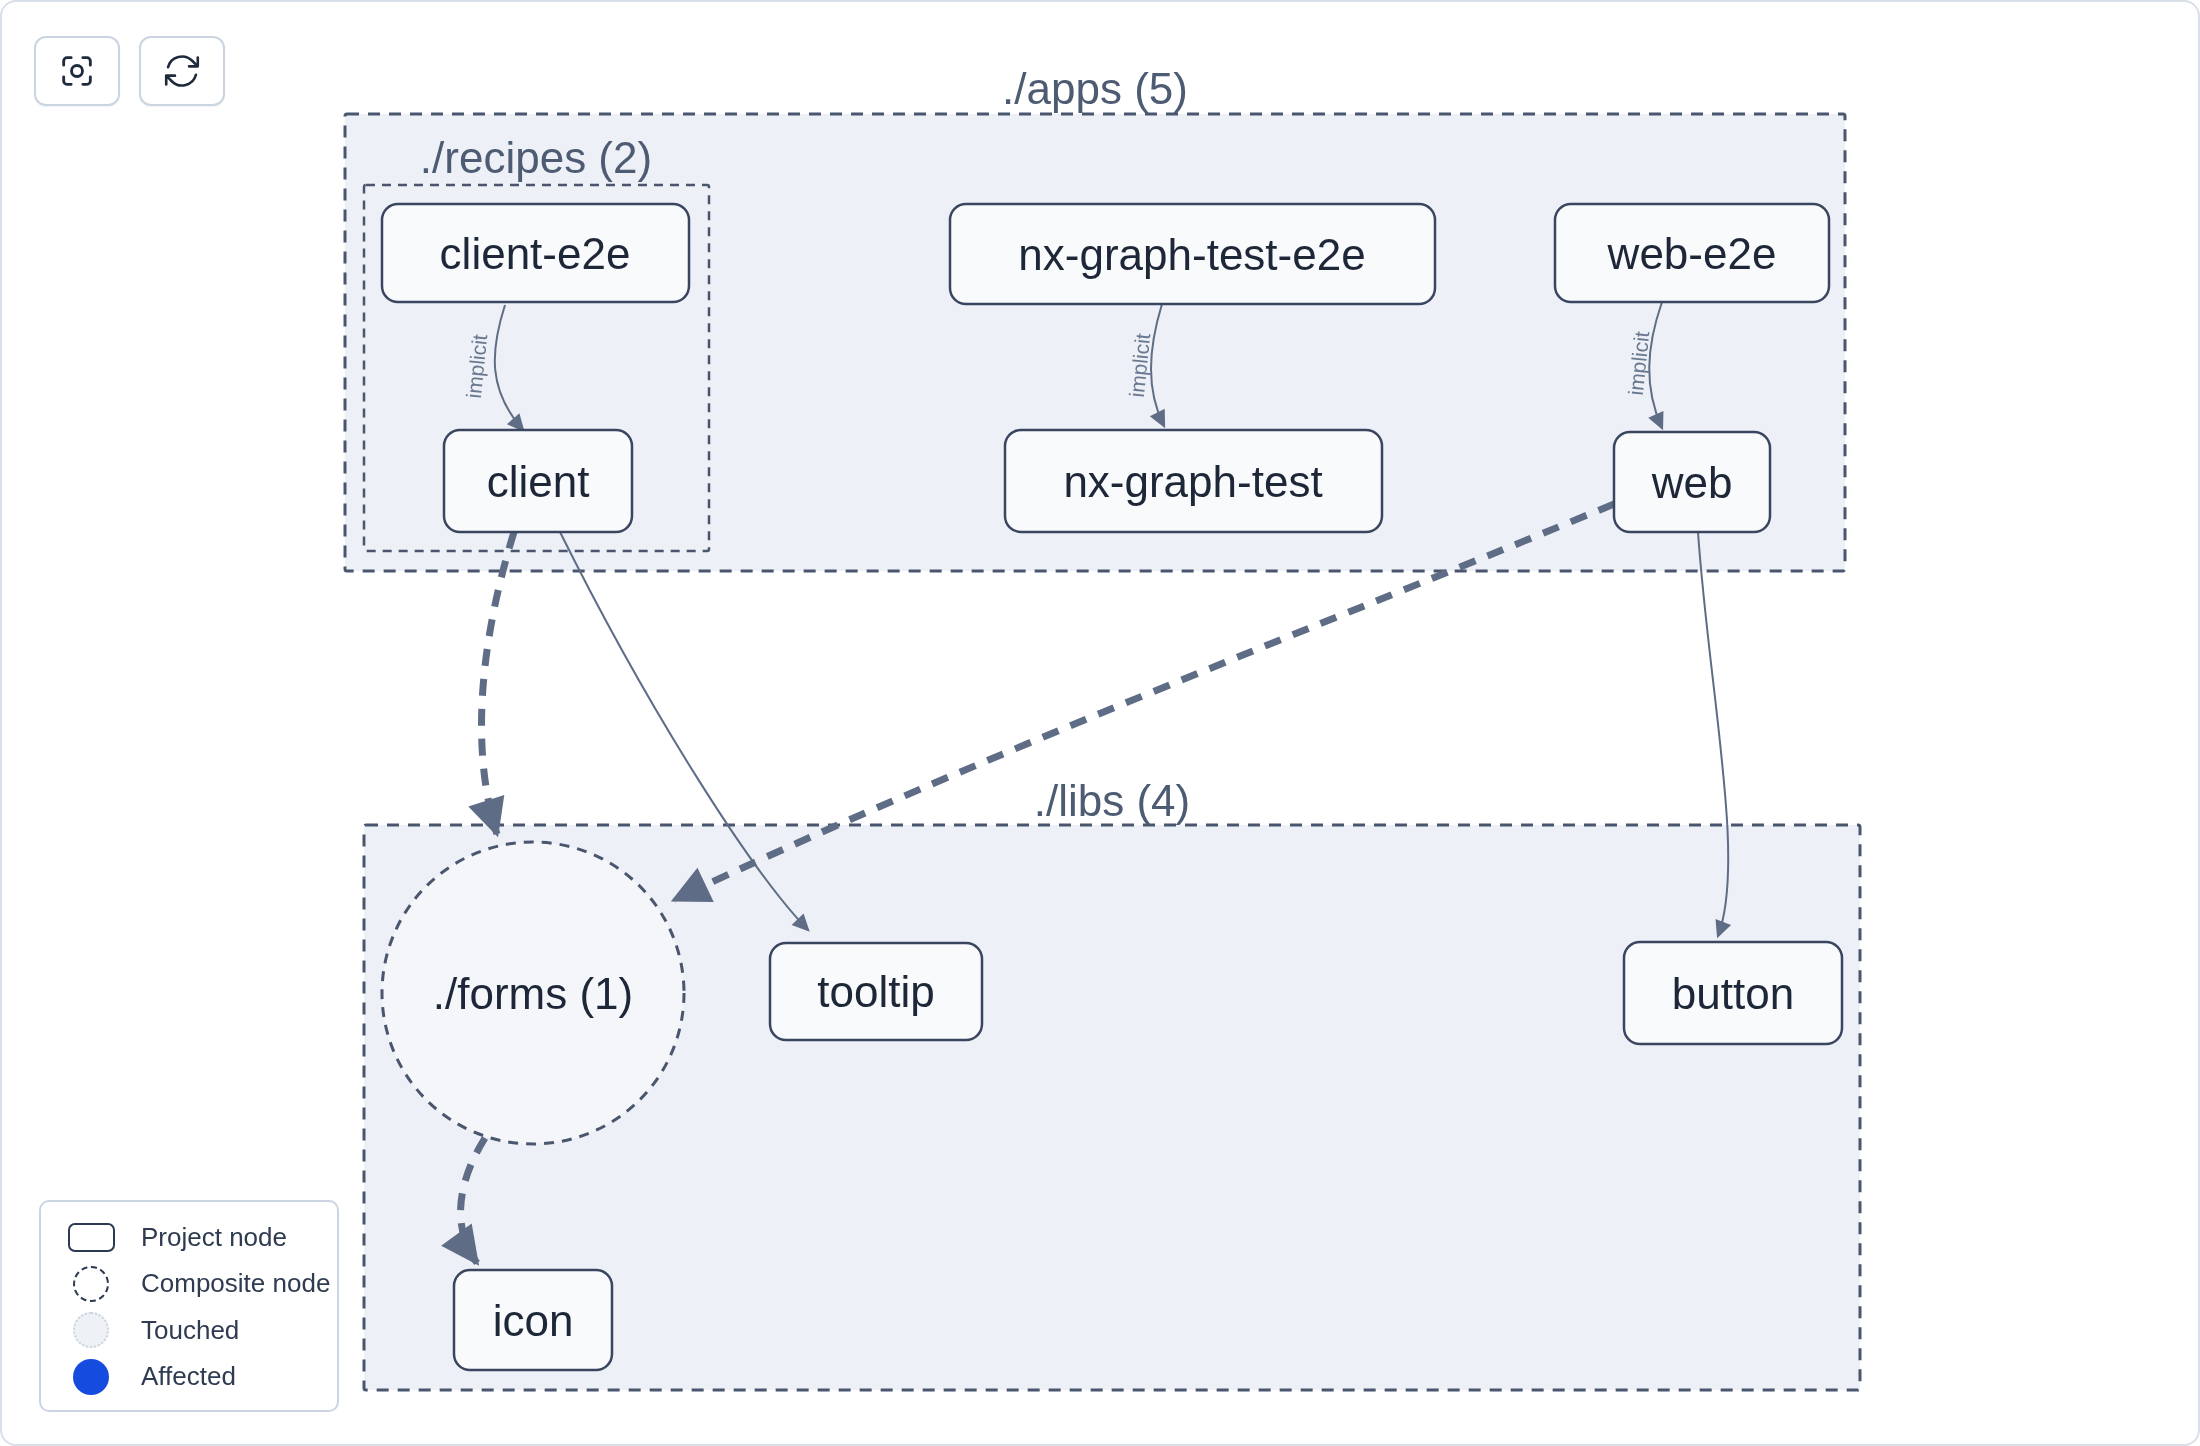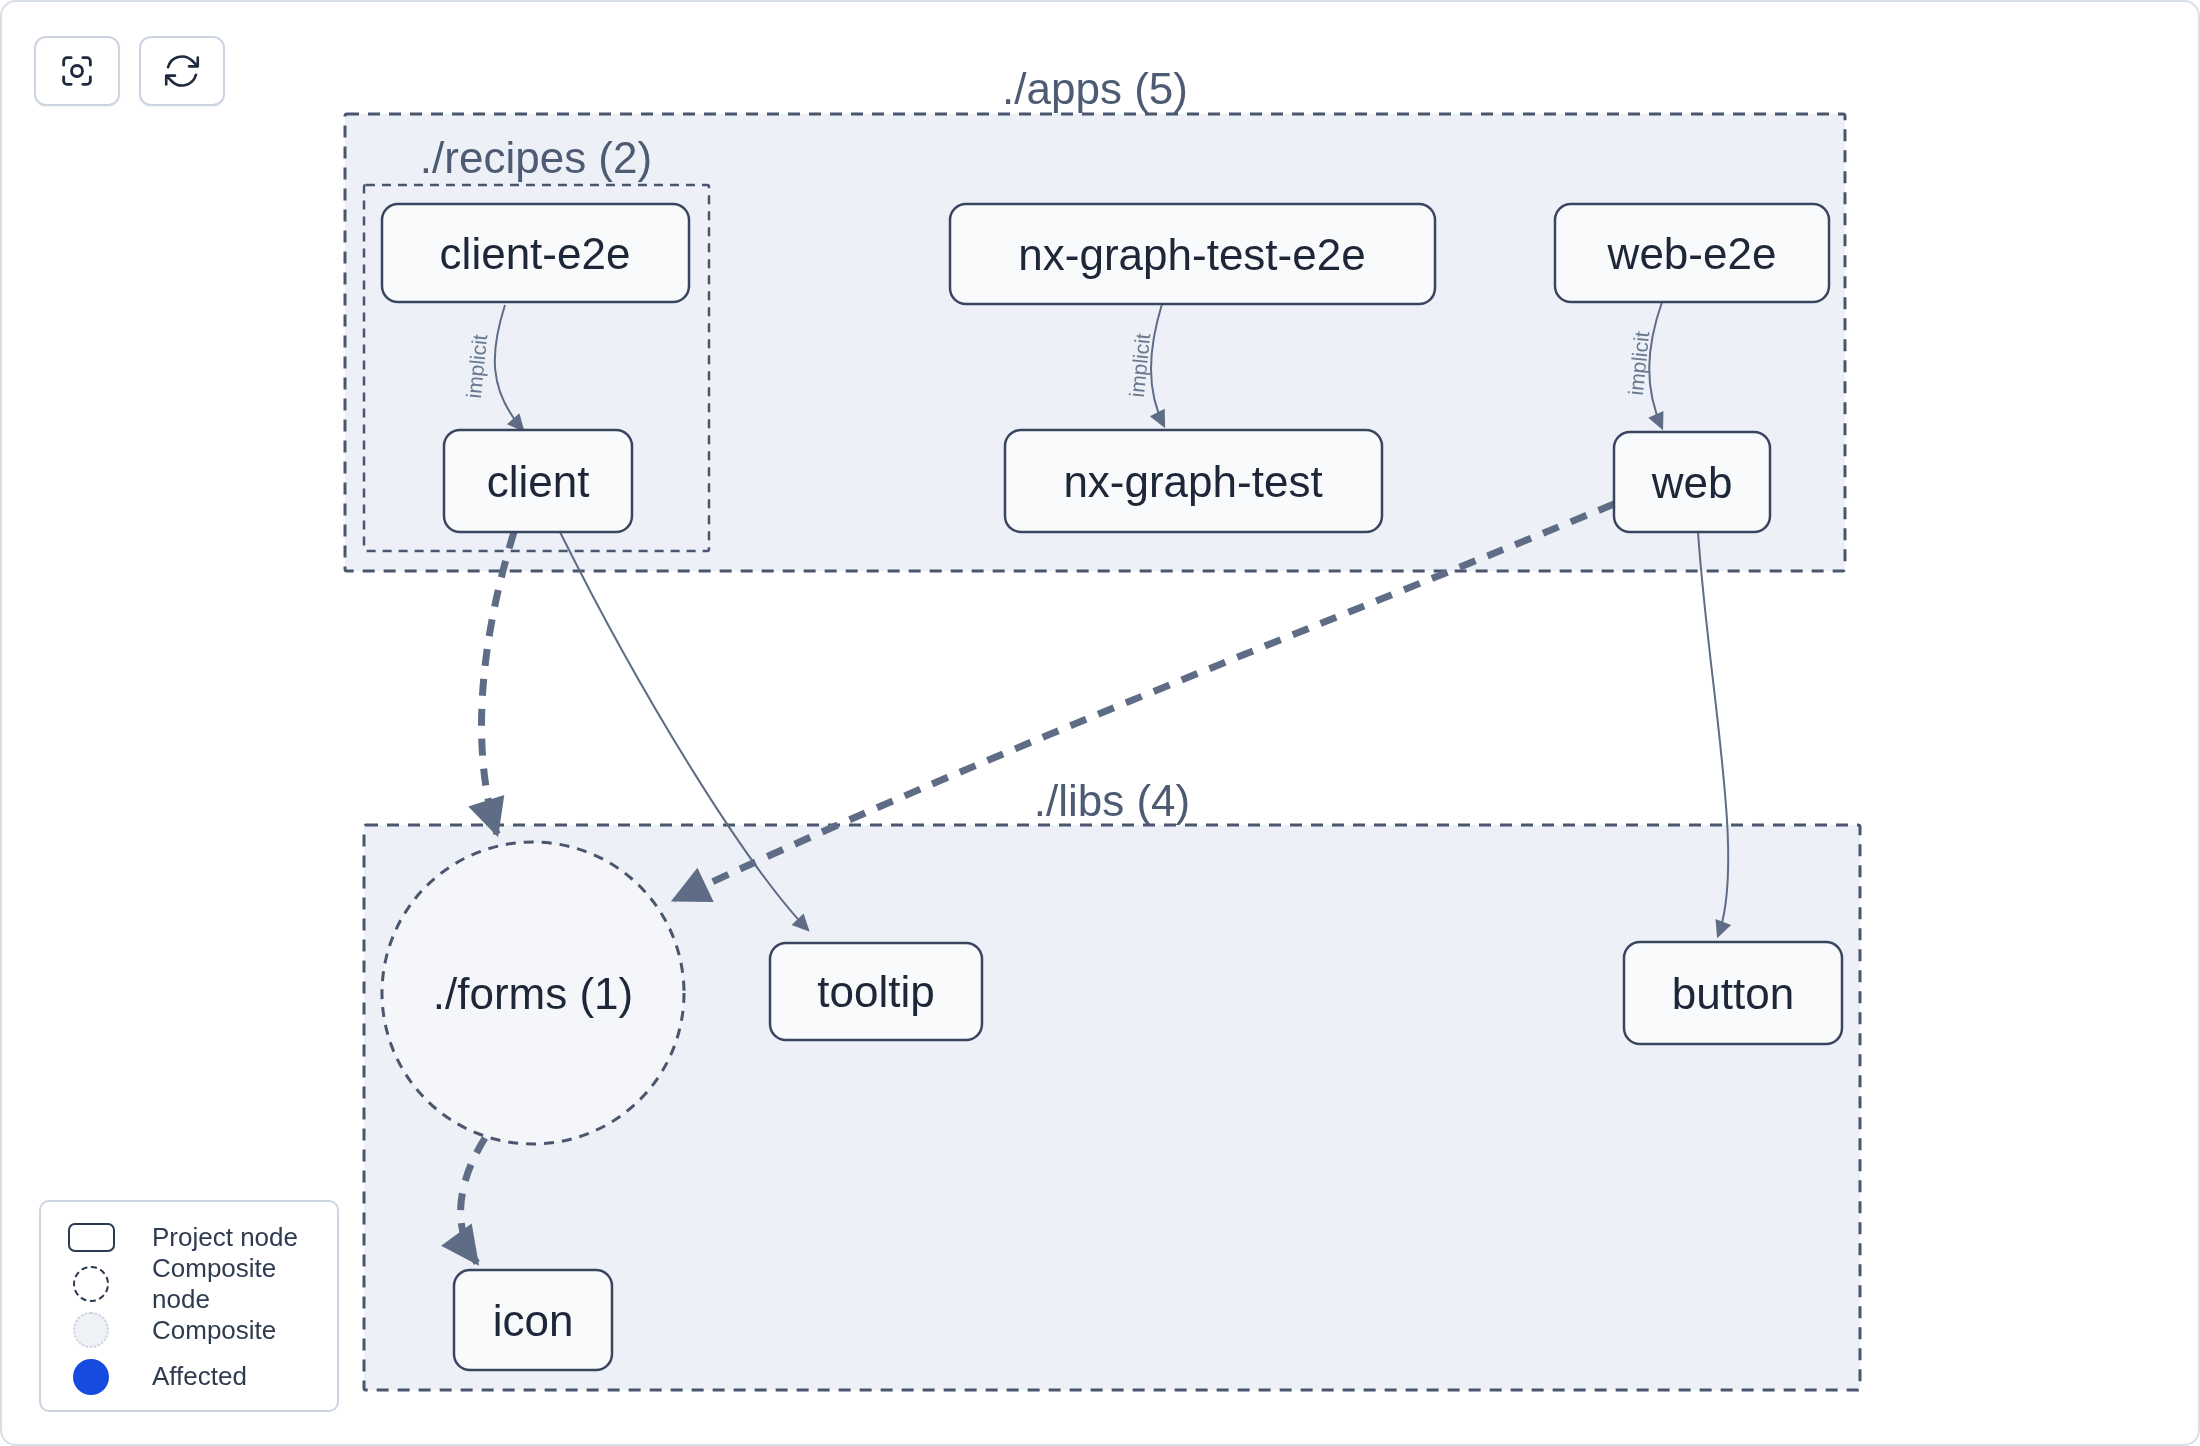--- a/index.html
+++ b/index.html
@@ -30,21 +30,21 @@
     border:2px solid var(--button-border);border-radius:12px;display:flex;align-items:center;justify-content:center;
     box-shadow:0 1px 2px rgba(16,24,40,.06);cursor:pointer;color:var(--icon-color);}
   .toolbar-button svg{display:block;}
   #btn-focus{left:32px;} #btn-refresh{left:137px;}
 
   .legend{position:absolute;left:37px;top:1198px;width:300px;height:212px;background:#fff;
     border:2px solid var(--legend-border);border-radius:10px;display:flex;flex-direction:column;
     justify-content:space-around;padding:12px 0 10px 0;}
   .legend-row{display:flex;align-items:center;height:44px;}
   .legend-swatch-col{width:100px;display:flex;align-items:center;justify-content:center;flex:0 0 100px;}
-  .legend-label{font-size:26px;color:var(--legend-text);margin-left:11px;}
+  .legend-label{font-size:26px;color:var(--legend-text);}
   .sw-project{width:47px;height:29px;border:2.5px solid #2b3a52;border-radius:7px;background:#fff;}
   .sw-composite{width:36px;height:36px;border:2.5px dashed #2b3a52;border-radius:50%;background:#fff;}
   .sw-affected{width:36px;height:36px;border:2px dotted var(--affected-stroke);border-radius:50%;background:var(--affected-fill);}
   .sw-touched{width:36px;height:36px;border-radius:50%;background:var(--touched);}
 </style>
 </head>
 <body>
 
 <div class="canvas">
 
@@ -150,21 +150,21 @@
     <div class="legend-row">
       <div class="legend-swatch-col">
           <div class="sw-composite"></div>
         </div>
       <div class="legend-label">Composite node</div>
     </div>
     <div class="legend-row">
       <div class="legend-swatch-col">
           <div class="sw-affected"></div>
         </div>
-      <div class="legend-label">Composite</div>
+      <div class="legend-label">Touched</div>
     </div>
     <div class="legend-row">
       <div class="legend-swatch-col">
           <div class="sw-touched"></div>
         </div>
       <div class="legend-label">Affected</div>
     </div>
   </div>
 
 </div>

